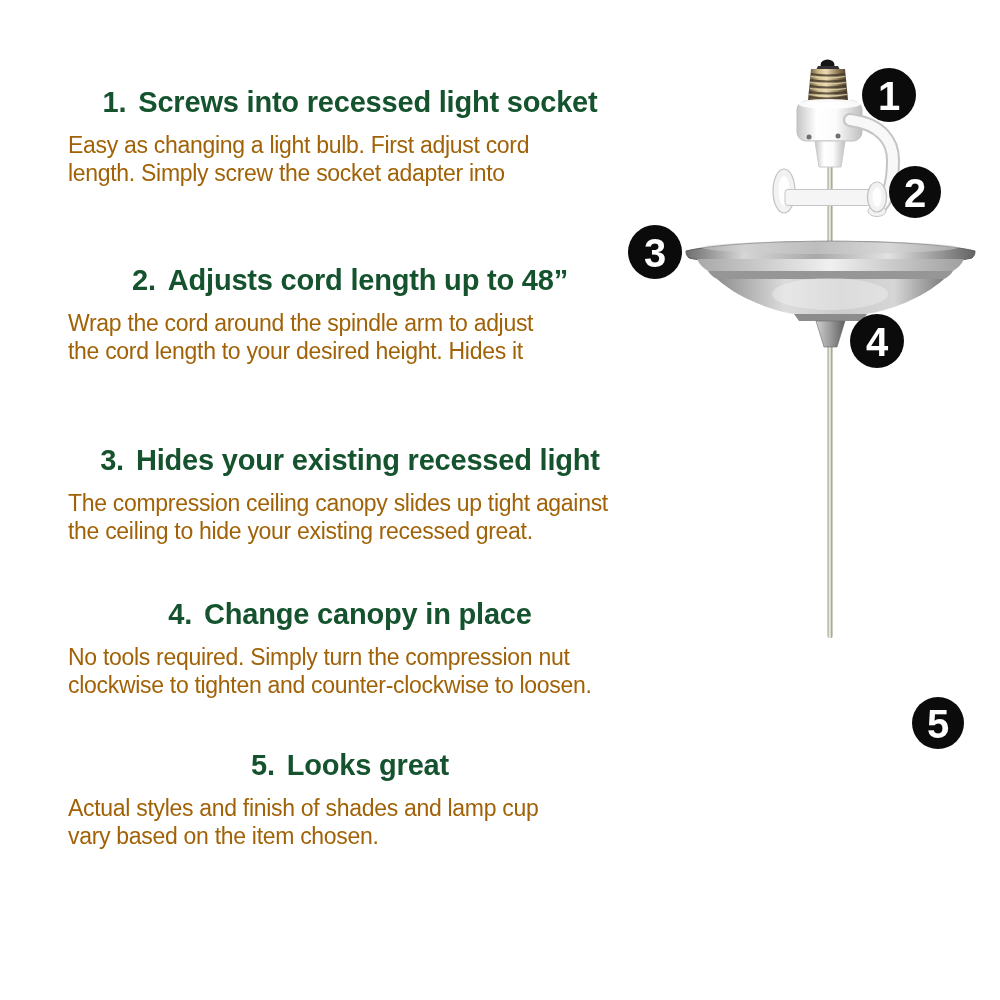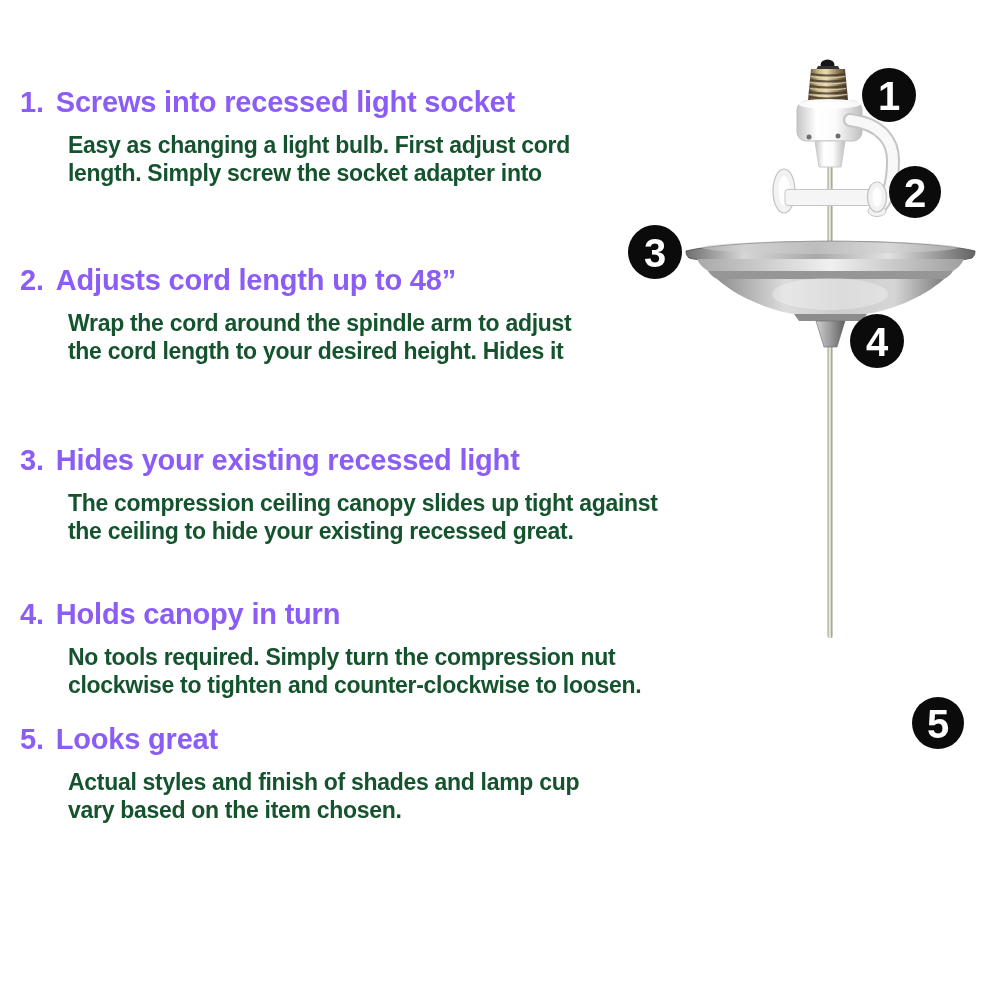--- a/index.html
+++ b/index.html
@@ -4,26 +4,26 @@
 <style>
   html,body{margin:0;padding:0;}
   body{
     width:1000px;height:1000px;background:#ffffff;position:relative;overflow:hidden;
     font-family:"Liberation Sans", sans-serif;
   }
   .page{position:absolute;inset:0;background:#ffffff;}
   .step{position:absolute;left:20px;width:660px;}
   .heading{
     margin:0 0 12px 0;font-size:29px;line-height:34px;font-weight:700;
-    color:#8b5cf6;letter-spacing:-0.2px;white-space:nowrap;
+    color:#14532d;letter-spacing:-0.2px;white-space:nowrap;text-align:center;
   }
   .heading .num{display:inline-block;margin-right:12px;}
   .body-lines{
-    margin-left:48px;font-size:23px;line-height:28px;font-weight:700;
-    color:#14532d;letter-spacing:-0.3px;
+    margin-left:48px;font-size:23px;line-height:28px;font-weight:400;
+    color:#a16207;letter-spacing:-0.3px;
   }
   .body-lines .line{white-space:nowrap;}
   #product-svg{position:absolute;left:600px;top:0;width:400px;height:1000px;}
   .callout-num{
     font-family:"Liberation Sans", sans-serif;font-weight:700;font-size:40px;
   }
 </style>
 </head>
 <body>
 
@@ -47,28 +47,28 @@
 
   <section class="step" style="top:443px">
     <h2 class="heading"><span class="num">3.</span><span>Hides your existing recessed light</span></h2>
     <div class="body-lines">
       <div class="line">The compression ceiling canopy slides up tight against</div>
       <div class="line">the ceiling to hide your existing recessed great.</div>
     </div>
   </section>
 
   <section class="step" style="top:597px">
-    <h2 class="heading"><span class="num">4.</span><span>Holds canopy in turn</span></h2>
+    <h2 class="heading"><span class="num">4.</span><span>Change canopy in place</span></h2>
     <div class="body-lines">
       <div class="line">No tools required. Simply turn the compression nut</div>
       <div class="line">clockwise to tighten and counter-clockwise to loosen.</div>
     </div>
   </section>
 
-  <section class="step" style="top:722px">
+  <section class="step" style="top:748px">
     <h2 class="heading"><span class="num">5.</span><span>Looks great</span></h2>
     <div class="body-lines">
       <div class="line">Actual styles and finish of shades and lamp cup</div>
       <div class="line">vary based on the item chosen.</div>
     </div>
   </section>
 
   <svg id="product-svg" viewBox="0 0 400 1000" role="img">
     <defs>
       <linearGradient id="brassGrad" x1="0" y1="0" x2="1" y2="0">

